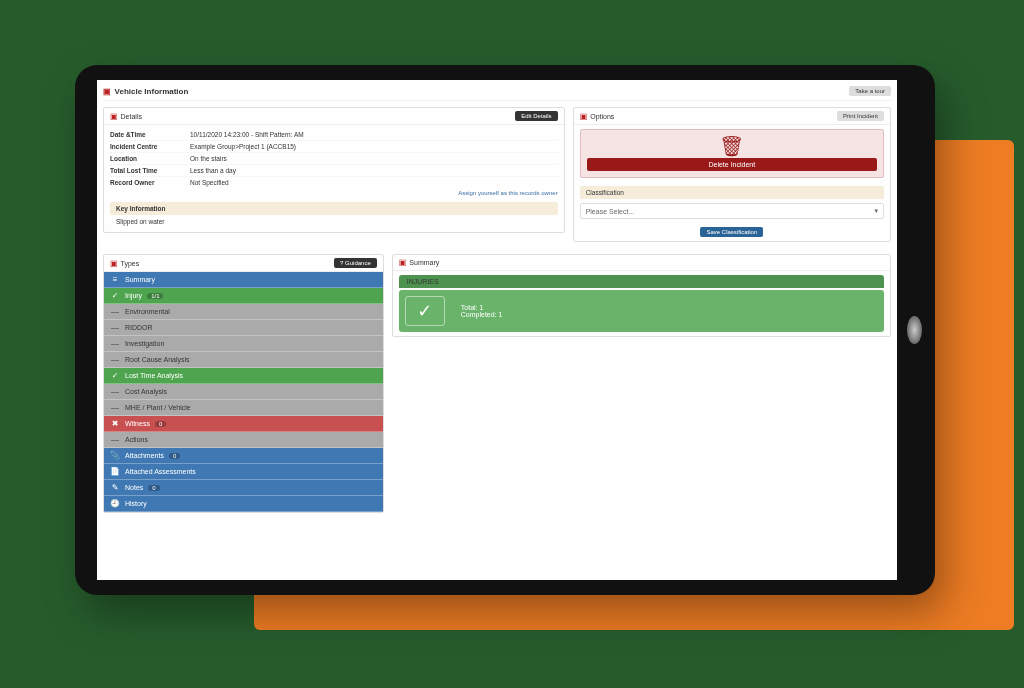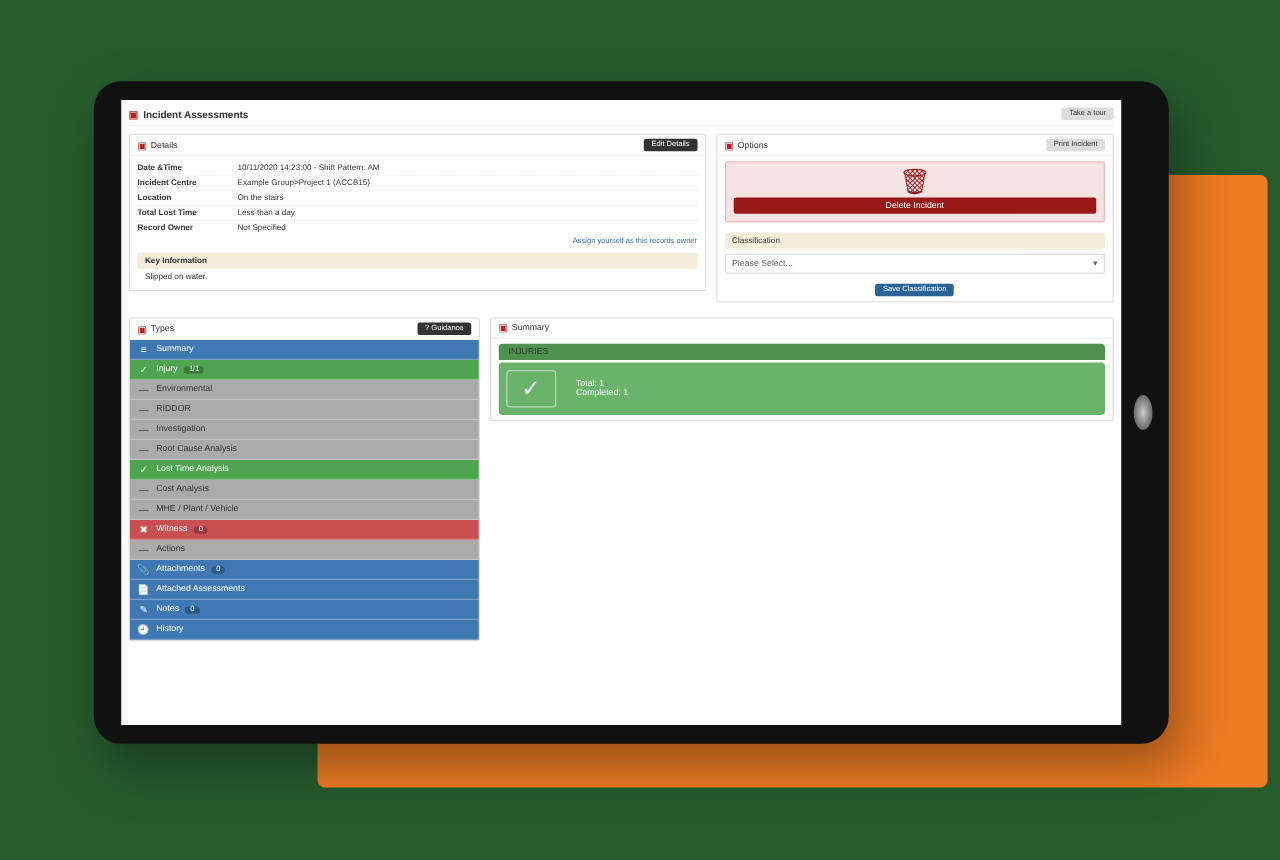--- a/index.html
+++ b/index.html
@@ -165,21 +165,21 @@
 <body>
 
 <div class="orange-block"></div>
 
 <div class="tablet">
   <div class="screen">
 
     <div class="topbar">
       <div class="title">
         <span class="red-sq">▣</span>
-        <span>Incident Assessments</span>
+        <span>Vehicle Information</span>
       </div>
       <span class="btn light">Take a tour</span>
     </div>
 
     <div class="row">
 
       <div class="col-wide">
         <div class="panel">
           <div class="panel-head">
             <div class="ttl">

